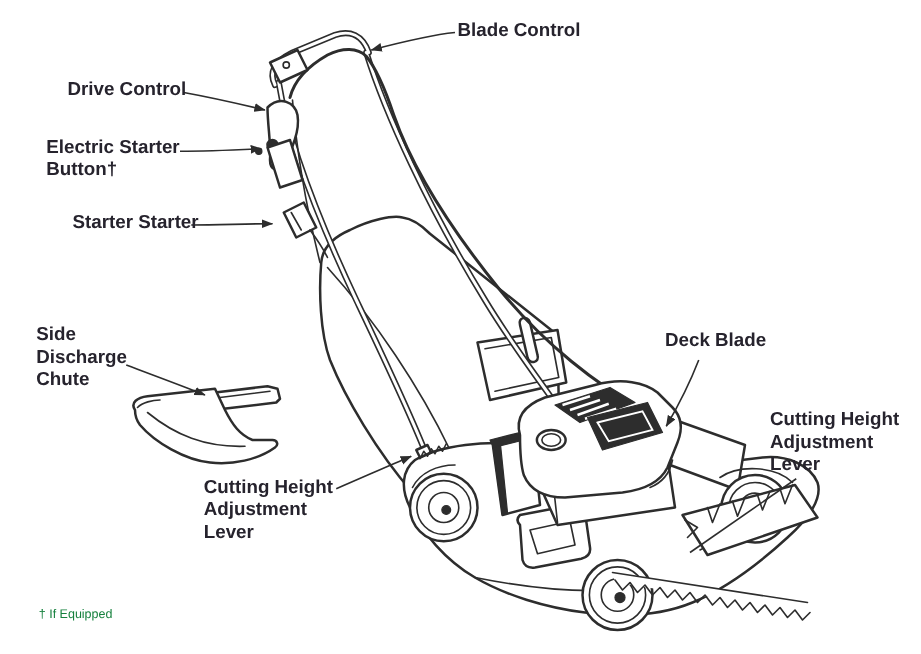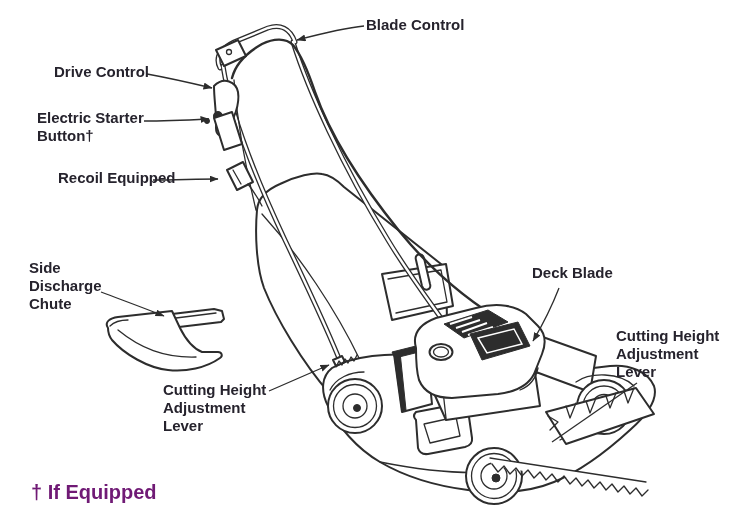--- a/index.html
+++ b/index.html
@@ -8,21 +8,21 @@
     font-family:"Liberation Sans", sans-serif;
     padding-left:27px;
   }
   .stage svg{position:absolute;left:0;top:0;}
   .lbl{
     position:absolute;color:#26232d;font-weight:700;font-size:15px;line-height:18px;
     white-space:pre-line;letter-spacing:0;
   }
   .lbl.center{}
   .footnote{
-    position:absolute;color:#701a75;font-weight:700;font-size:20px;line-height:16px;
+    position:absolute;color:#15803d;font-weight:400;font-size:10px;line-height:16px;
   }
   
   .ln{fill:none;stroke:#2d2d2d;stroke-width:2;stroke-linejoin:round;stroke-linecap:round;}
   .lnthin{fill:none;stroke:#2d2d2d;stroke-width:1.3;stroke-linejoin:round;stroke-linecap:round;}
   .wh{fill:#ffffff;stroke:#2d2d2d;stroke-width:2;stroke-linejoin:round;}
   .dk{fill:#2d2d2d;stroke:#2d2d2d;stroke-width:1;stroke-linejoin:round;}
   .tube-outer{fill:none;stroke:#2d2d2d;stroke-width:5;stroke-linecap:round;}
   .tube-inner{fill:none;stroke:#ffffff;stroke-width:2.4;stroke-linecap:round;}
   .leader{fill:none;stroke:#2d2d2d;stroke-width:1.3;}
 </style>
@@ -192,21 +192,21 @@
     </g>
   </svg>
 
   <div class="lbl" style="left:366px;top:16px;">Blade Control</div>
 
   <div class="lbl" style="left:54px;top:63px;">Drive Control</div>
 
   <div class="lbl" style="left:37px;top:109px;">Electric Starter
 Button†</div>
 
-  <div class="lbl" style="left:58px;top:169px;">Recoil Equipped</div>
+  <div class="lbl" style="left:58px;top:169px;">Starter Starter</div>
 
   <div class="lbl center" style="left:29px;top:259px;width:104px;">Side Discharge
 Chute</div>
 
   <div class="lbl" style="left:532px;top:264px;">Deck Blade</div>
 
   <div class="lbl" style="left:616px;top:327px;">Cutting Height
 Adjustment
 Lever</div>
 

